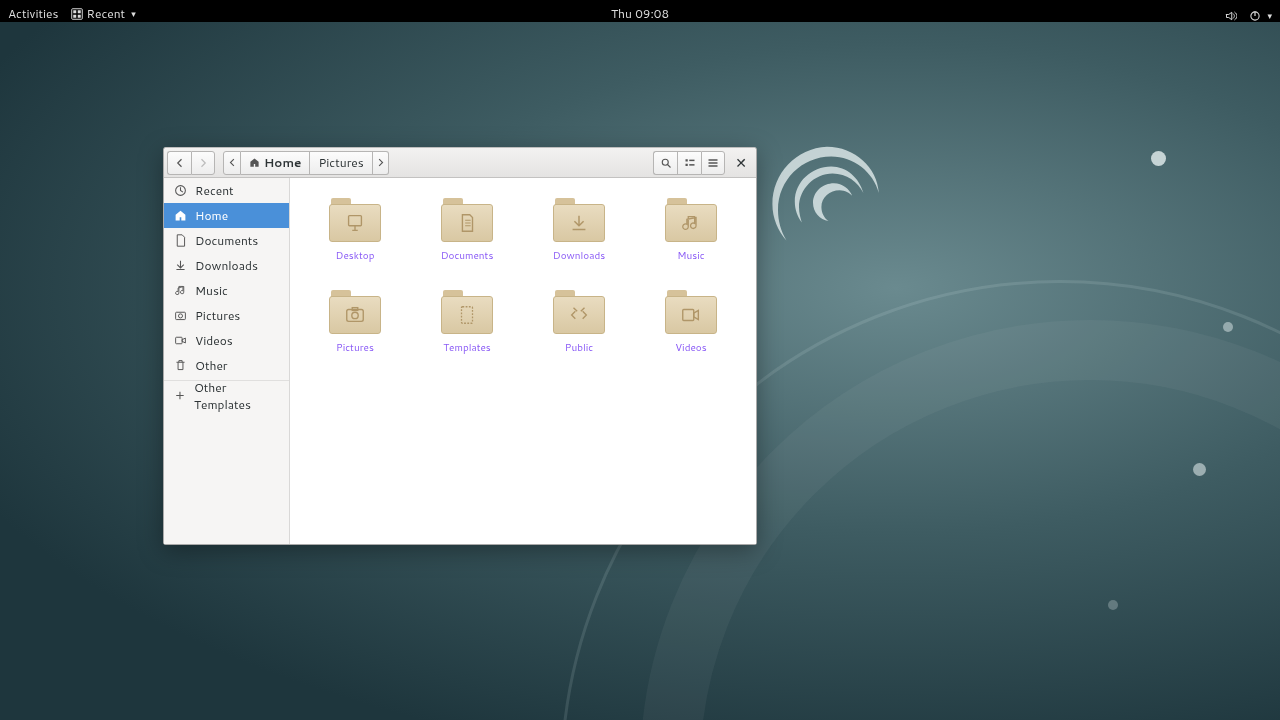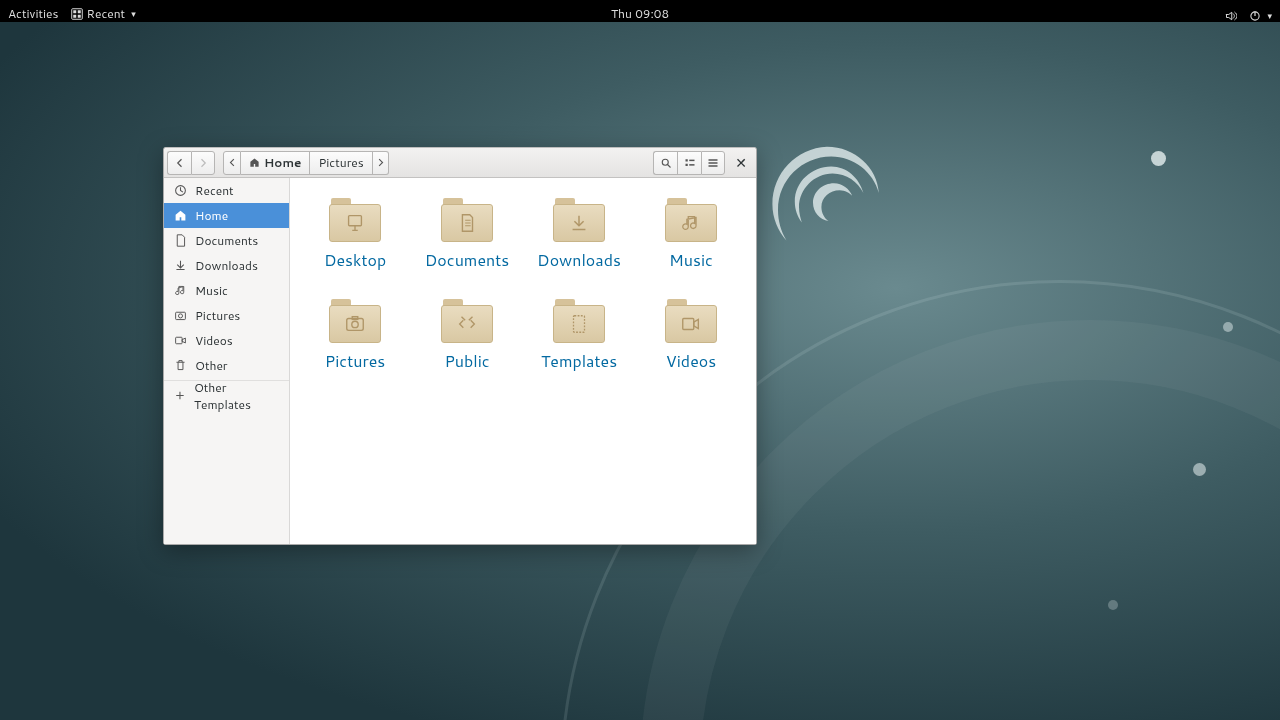--- a/index.html
+++ b/index.html
@@ -93,21 +93,21 @@
 .grid { display:grid; grid-template-columns: repeat(4, 1fr); gap: 18px 6px;}
 .item { display:flex; flex-direction:column; align-items:center; cursor:pointer; padding:4px; border-radius:3px;}
 .folder { width:56px; height:48px; position:relative;}
 .folder .tab { position:absolute; top:2px; left:4px; width:20px; height:8px; background:#d6c29a; border-radius:2px 2px 0 0;}
 .folder .body-f {
   position:absolute; top:8px; left:2px; right:2px; bottom:2px;
   background:linear-gradient(#e9dcc0,#d9c8a3); border:1px solid #c8b488; border-radius:3px;
   display:flex; align-items:center; justify-content:center;
 }
 .folder svg{ width:22px; height:22px; fill:#b09668; stroke:#b09668; stroke-width:0;}
-.item-label { font-size:16px; color:#0369a1; margin-top:4px; text-align:center;}
+.item-label { font-size:10px; color:#8b5cf6; margin-top:4px; text-align:center;}
 </style>
 </head>
 <body>
 
 <div class="swirl">
 <svg viewBox="0 0 100 100">
       <path d="M55 12c-22 1-39 19-39 41 0 10 4 19 10 26-4-7-6-14-6-22 0-21 17-38 38-38 16 0 30 11 34 26-1-18-17-33-37-33zm3 14c-14 0-26 11-26 25 0 6 2 11 5 15-1-3-2-7-2-11 0-13 11-24 24-24 10 0 18 6 22 14-3-11-12-19-23-19zm2 12c-8 0-15 6-15 14 0 7 5 12 11 13-3-2-5-6-5-10 0-7 6-12 13-12 4 0 7 2 9 4-2-5-7-9-13-9z" fill="rgba(240,248,248,.85)"></path>
     </svg>
 </div>
 <div class="arc" style="top:320px; left:640px; width:900px; height:900px; border-width:60px; border-color:rgba(230,245,245,.05);"></div>
@@ -337,36 +337,36 @@
                 </svg>
               </div>
             </div>
           <div class="item-label">Pictures</div>
         </div>
         <div class="item">
           <div class="folder">
               <div class="tab"></div>
               <div class="body-f">
                 <svg viewBox="0 0 24 24">
+                  <rect x="6" y="3" width="12" height="18" rx="1" fill="none" stroke="#b09668" stroke-width="1.4" stroke-dasharray="2 1.5"></rect>
+                </svg>
+              </div>
+            </div>
+          <div class="item-label">Templates</div>
+        </div>
+        <div class="item">
+          <div class="folder">
+              <div class="tab"></div>
+              <div class="body-f">
+                <svg viewBox="0 0 24 24">
                   <path d="M8 8l-4 4 4 4M16 8l4 4-4 4M6 4l4 4M18 4l-4 4" fill="none" stroke="#b09668" stroke-width="1.5"></path>
                 </svg>
               </div>
             </div>
           <div class="item-label">Public</div>
-        </div>
-        <div class="item">
-          <div class="folder">
-              <div class="tab"></div>
-              <div class="body-f">
-                <svg viewBox="0 0 24 24">
-                  <rect x="6" y="3" width="12" height="18" rx="1" fill="none" stroke="#b09668" stroke-width="1.4" stroke-dasharray="2 1.5"></rect>
-                </svg>
-              </div>
-            </div>
-          <div class="item-label">Templates</div>
         </div>
         <div class="item">
           <div class="folder">
               <div class="tab"></div>
               <div class="body-f">
                 <svg viewBox="0 0 24 24">
                   <rect x="3" y="6" width="12" height="12" rx="1" fill="none" stroke="#b09668" stroke-width="1.5"></rect>
                   <path d="M15 10l5-3v10l-5-3z" fill="none" stroke="#b09668" stroke-width="1.5"></path>
                 </svg>
               </div>

